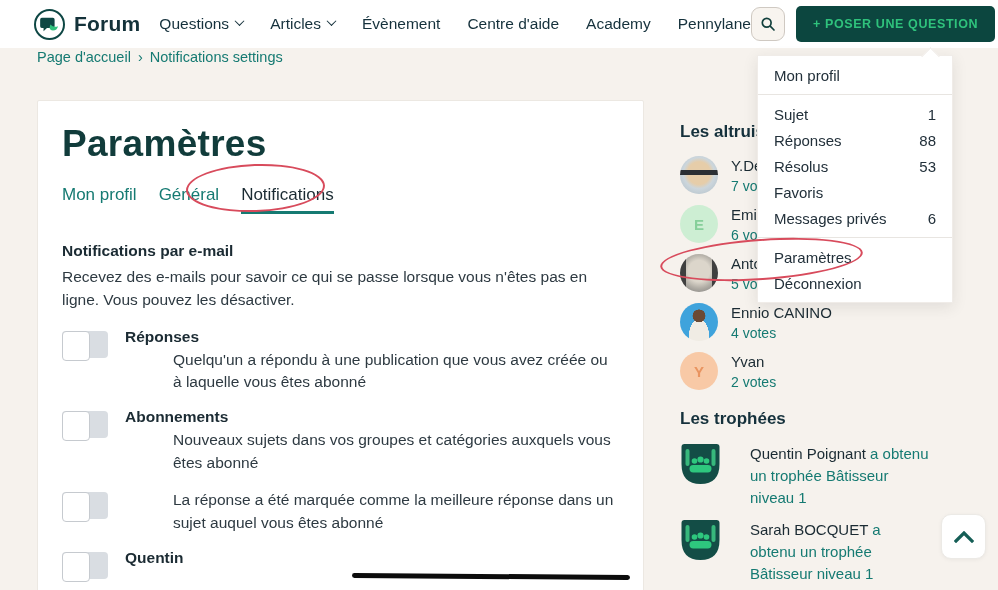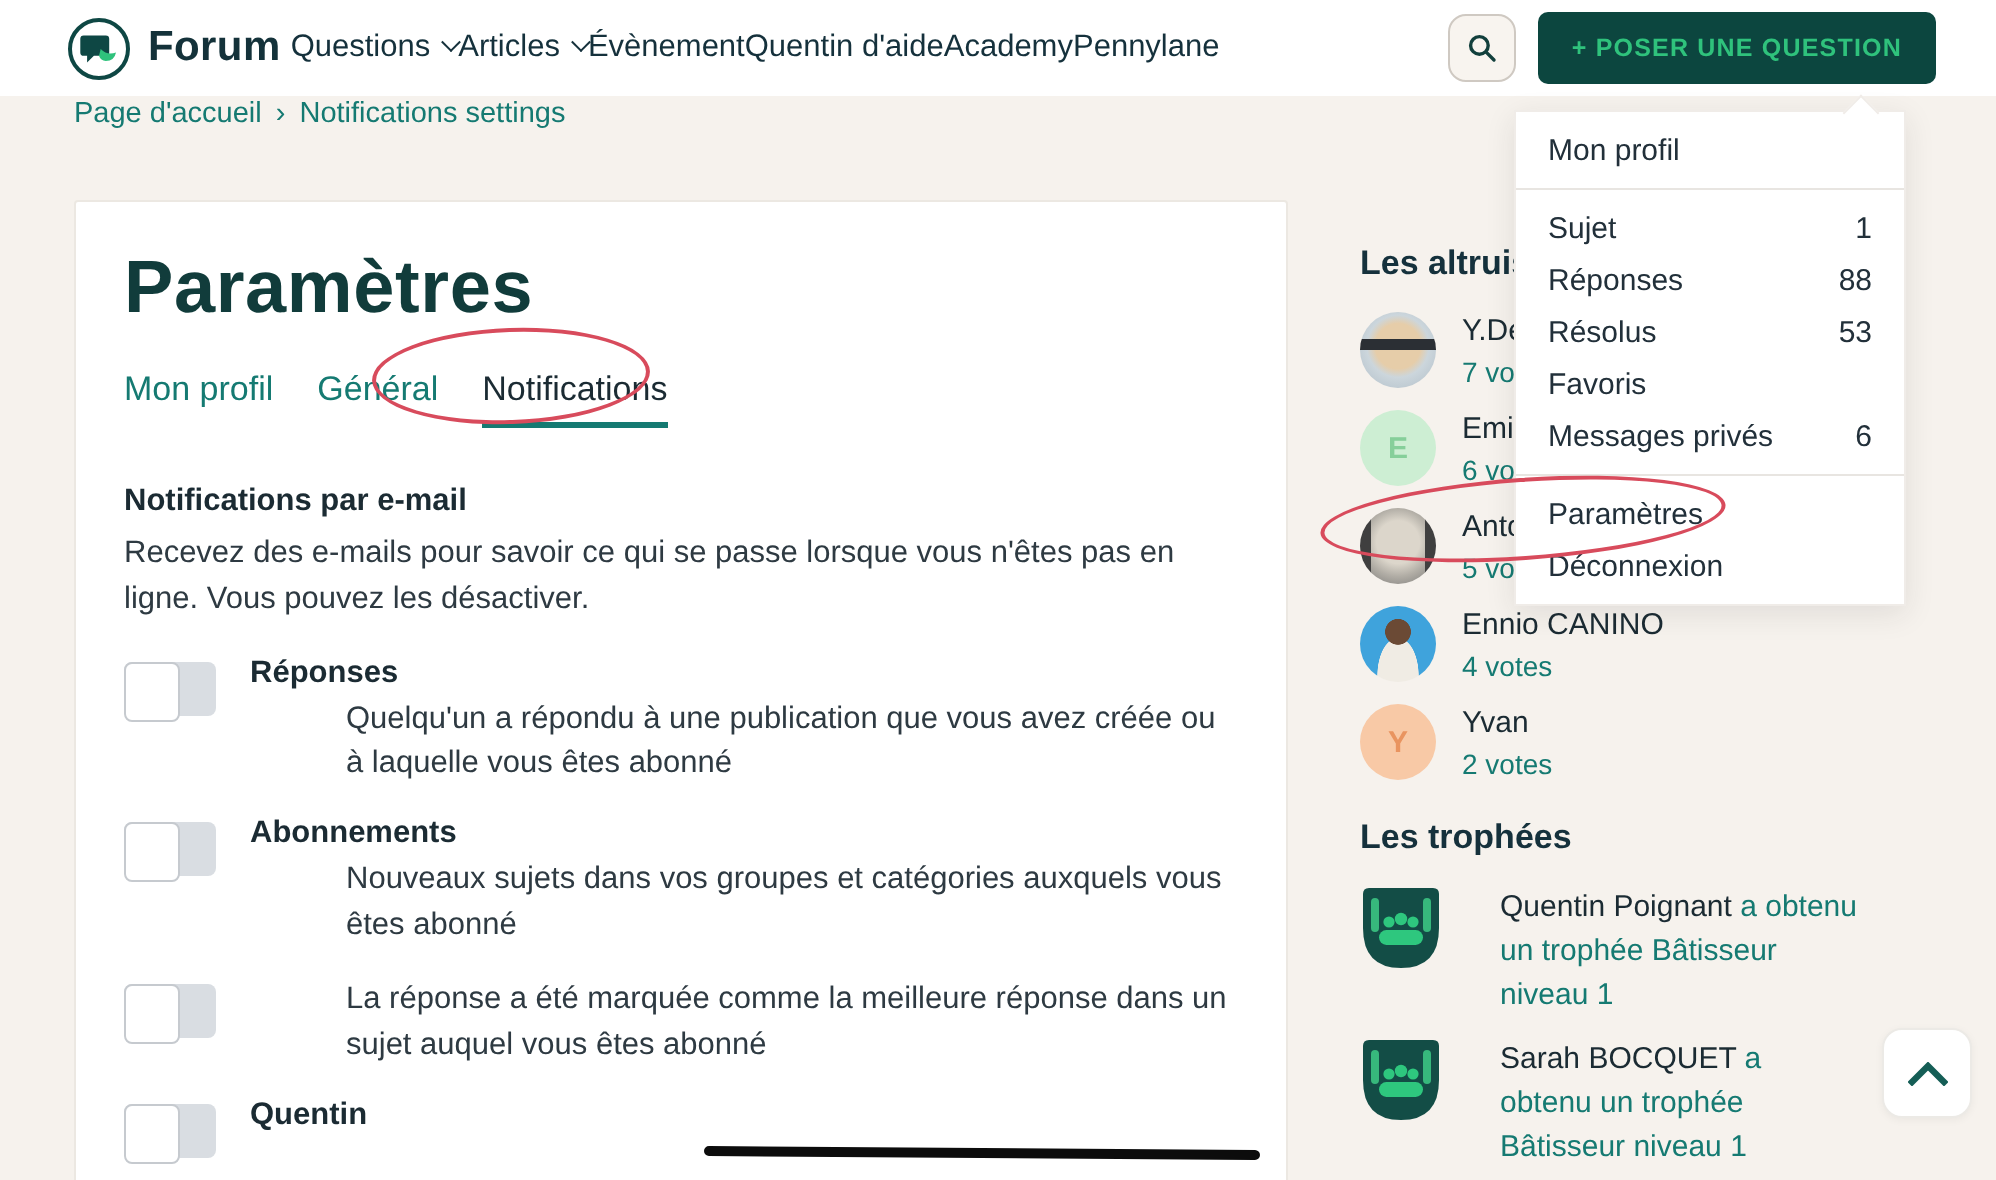--- a/index.html
+++ b/index.html
@@ -13,21 +13,21 @@
     font-family:"Liberation Sans",sans-serif;color:var(--ink);
   }
   
   .header{position:absolute;left:0;top:0;width:998px;height:48px;background:#fff;
     display:flex;align-items:center;padding:0 30px 0 34px;z-index:30;}
   .logo{display:flex;align-items:center;gap:9px;cursor:pointer;}
   .logo-badge{width:31px;height:31px;border-radius:50%;border:2.5px solid #0e4744;
     display:flex;align-items:center;justify-content:center;background:#fff;}
   .logo-badge svg{width:19px;height:17px;}
   .logo-text{font-size:21px;font-weight:700;color:#14323a;letter-spacing:.2px;}
-  .nav{display:flex;align-items:center;margin-left:5px;}
+  .nav{display:flex;align-items:center;gap:27px;margin-left:19px;}
   .nav-item{font-size:15.5px;font-weight:500;color:#15313c;cursor:pointer;display:flex;align-items:center;white-space:nowrap;}
   .chev{width:7px;height:7px;border-right:1.8px solid #15313c;border-bottom:1.8px solid #15313c;
     transform:rotate(45deg) translate(-1px,-1px);margin-left:7px;margin-top:-3px;}
   .header-right{margin-left:auto;display:flex;align-items:center;gap:11px;}
   .search-btn{width:34px;height:34px;border-radius:9px;background:#f8f4ef;border:1px solid #cfc9c2;
     display:flex;align-items:center;justify-content:center;cursor:pointer;}
   .ask-btn{height:36px;background:var(--brand-dark);color:var(--brand-green);border:none;border-radius:5px;
     font-family:"Liberation Sans",sans-serif;font-size:12.5px;font-weight:700;letter-spacing:.6px;
     padding:0 17px;cursor:pointer;white-space:nowrap;}
   
@@ -113,21 +113,21 @@
   </span>
       <span class="nav-item">
     <span>Articles</span>
     <span class="chev"></span>
   </span>
       <span class="nav-item">
     <span>Évènement</span>
 
   </span>
       <span class="nav-item">
-    <span>Quentin d'aide</span>
+    <span>Centre d'aide</span>
 
   </span>
       <span class="nav-item">
     <span>Academy</span>
 
   </span>
       <span class="nav-item">
     <span>Pennylane</span>
 
   </span>

